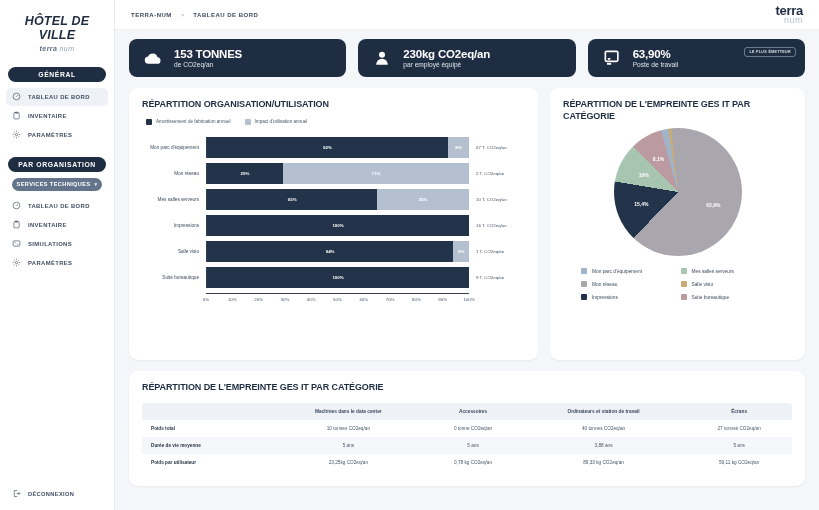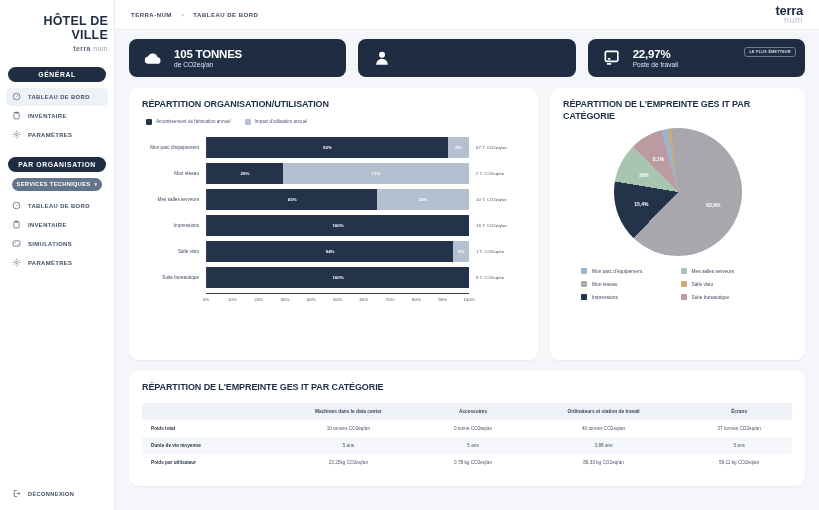--- a/index.html
+++ b/index.html
@@ -12,21 +12,21 @@
   .app { display: flex; width: 819px; height: 510px; }
 
   
   .sidebar {
     width: 115px; height: 510px;
     background: #ffffff;
     border-right: 1px solid #e8eaee;
     position: relative;
     flex: 0 0 115px;
   }
-  .brand { padding: 14px 6px 2px; text-align: right; }
+  .brand { padding: 14px 6px 2px; text-align: center; font-style: italic; }
   .brand-title {
     font-size: 12.5px; font-weight: 700; color: #1f2d43;
     letter-spacing: .2px; line-height: 1.15;
   }
   .brand-sub {
     margin-top: 2px; font-size: 7px; color: #9aa3b0; letter-spacing: .4px;
   }
   .brand-sub .b { color: #5c6b80; font-weight: 700; }
   .nav-header {
     margin: 13px 8px 6px; height: 15px; border-radius: 8px;
@@ -278,41 +278,45 @@
     <div class="content">
 
       <div class="kpis">
         <div class="kpi">
           <span class="kpi-ico">
             <svg viewBox="0 0 24 24" fill="currentColor">
                 <path d="M7 19h10a4 4 0 0 0 .4-7.98A6 6 0 0 0 6.1 10.2 3.9 3.9 0 0 0 7 19z"></path>
               </svg>
           </span>
           <div>
-            <div class="kpi-big">105 TONNES</div>
+            <div class="kpi-big">153 TONNES</div>
             <div class="kpi-sub">de CO2eq/an</div>
           </div>
         </div>
         <div class="kpi">
           <span class="kpi-ico">
             <svg viewBox="0 0 24 24" fill="currentColor">
                 <circle cx="12" cy="8" r="3.6"></circle>
                 <path d="M5 20a7 7 0 0 1 14 0z"></path>
               </svg>
           </span>
+          <div>
+            <div class="kpi-big">230kg CO2eq/an</div>
+            <div class="kpi-sub">par employé équipé</div>
+          </div>
         </div>
         <div class="kpi">
           <span class="kpi-ico">
             <svg viewBox="0 0 24 24" fill="none" stroke="currentColor" stroke-width="2">
                 <rect x="4" y="4" width="15" height="12" rx="1.5"></rect>
                 <path d="M6 19h5M7 13h3"></path>
               </svg>
           </span>
           <div>
-            <div class="kpi-big">22,97%</div>
+            <div class="kpi-big">63,90%</div>
             <div class="kpi-sub">Poste de travail</div>
           </div>
           <div class="kpi-badge">LE PLUS ÉMETTEUR</div>
         </div>
       </div>
 
       <div class="panels">
 
         <div class="card card-bar">
           <div class="card-title">RÉPARTITION ORGANISATION/UTILISATION</div>

